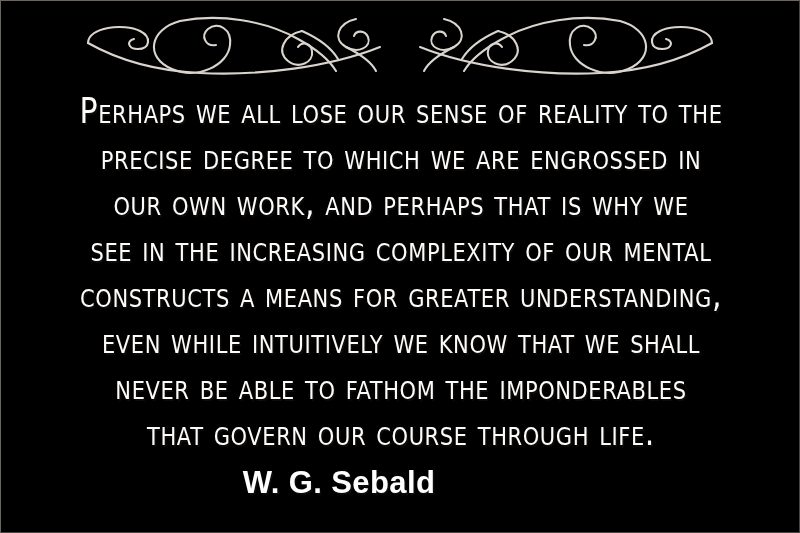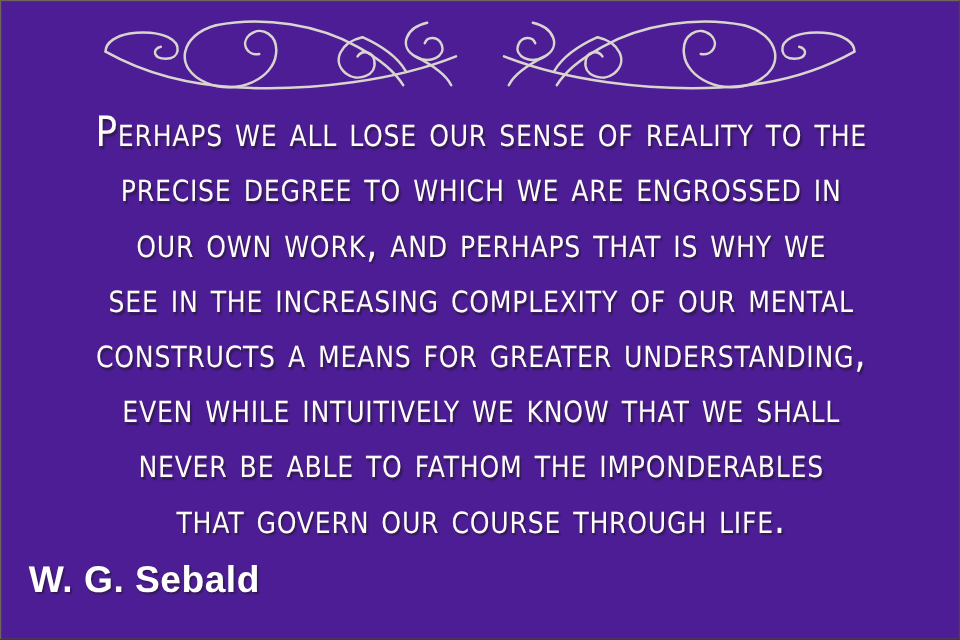--- a/index.html
+++ b/index.html
@@ -7,21 +7,21 @@
     padding: 0;
     background: #3a3531;
   }
   body {
     font-family: "DejaVu Sans", sans-serif;
   }
   #poster {
     position: relative;
     width: 800px;
     height: 533px;
-    background: #4c1d95;
+    background: #000000;
     overflow: hidden;
     box-sizing: border-box;
     border-top: 1px solid #6e655c;
     border-left: 1px solid #6e655c;
     border-right: 1px solid #4b443e;
     border-bottom: 1px solid #4b443e;
   }
 
   
   #flourish {
@@ -62,28 +62,27 @@
     transform-origin: center top;
     margin-bottom: 5px;
   }
 
   
   #author {
     position: absolute;
     left: 0;
     top: 464px;
     width: 676px;
-    text-align: left;
+    text-align: center;
     font-family: "Liberation Sans", sans-serif;
     font-weight: bold;
     font-size: 31px;
     letter-spacing: 0.4px;
     color: #ffffff;
     text-shadow: 1.5px 2px 1px rgba(30,25,21,0.5);
-    padding-left: 23px;
   }
 
   
   #watermark {
     position: absolute;
     right: 6px;
     bottom: 4px;
     width: 104px;
     text-align: center;
   }

